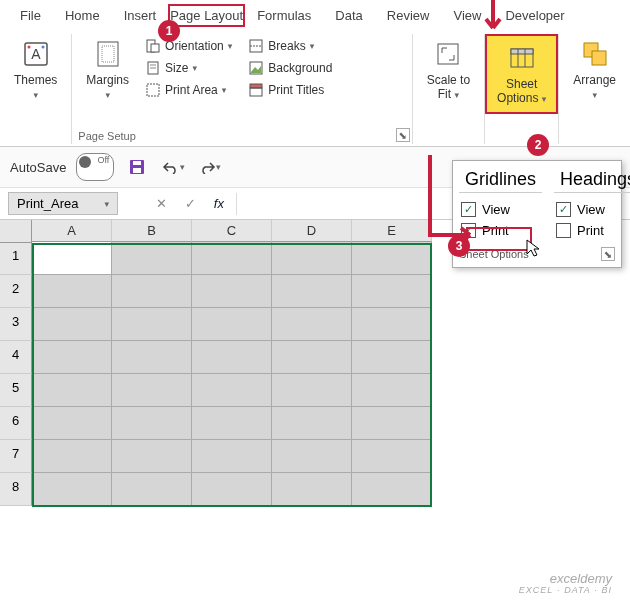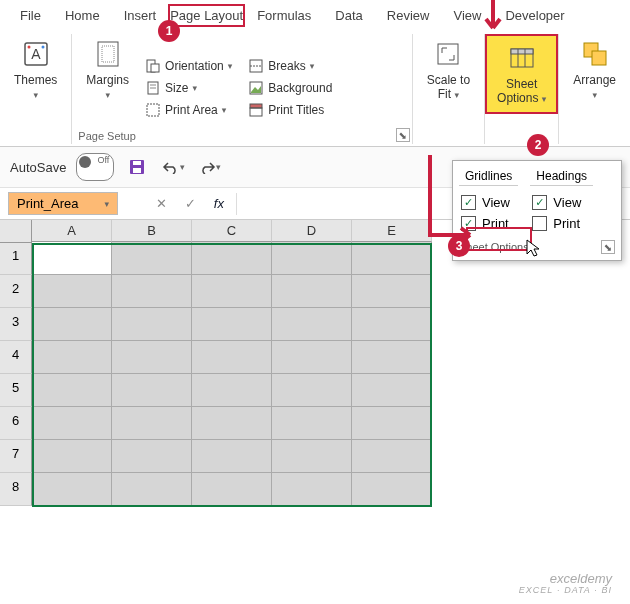--- a/index.html
+++ b/index.html
@@ -12,48 +12,48 @@
 .ribbon-content { display: flex; border-bottom: 1px solid #ccc; padding: 5px 0 2px 0; min-height: 118px; background: #fff; }
 .group { display: flex; flex-direction: column; border-right: 1px solid #ddd; padding: 0 6px; position: relative; }
 .group-body { display: flex; flex: 1; }
 .group-label { font-size: 11px; color: #666; padding: 3px 0 2px; position: relative; }
 .group-launcher { position: absolute; right: 2px; bottom: 2px; font-size: 10px; color: #666; width: 14px; height: 14px; border: 1px solid #aaa; display: flex; align-items: center; justify-content: center; }
 
 .big-btn { display: flex; flex-direction: column; align-items: center; justify-content: flex-start; padding: 4px 8px; font-size: 12px; color: #333; cursor: pointer; min-width: 50px; }
 .big-btn .icon-box { width: 32px; height: 32px; display: flex; align-items: center; justify-content: center; margin-bottom: 4px; }
 .big-btn .label-stack { text-align: center; line-height: 1.15; }
 
-.small-btns { display: flex; flex-direction: column; gap: 2px; padding: 2px 4px; margin-top: 20px; }
+.small-btns { display: flex; flex-direction: column; gap: 2px; padding: 2px 4px; }
 .small-btn { display: flex; align-items: center; gap: 4px; font-size: 12px; color: #333; padding: 2px 4px; cursor: pointer; white-space: nowrap; }
 .small-icon { width: 16px; height: 16px; display: inline-flex; align-items: center; justify-content: center; }
 
 .sheet-options-highlight { border: 2px solid #c91f3f; background: #fde047; padding: 2px; }
 
 .autosave-row { display: flex; align-items: center; gap: 10px; padding: 6px 10px; font-size: 13px; color: #333; border-bottom: 1px solid #e2e2e2; background: #fafafa; }
 .toggle { width: 38px; height: 28px; border: 1px solid #888; border-radius: 10px; position: relative; background: #fff; }
 .toggle-knob { width: 12px; height: 12px; background: #666; border-radius: 50%; position: absolute; left: 2px; top: 2px; }
 .qat-btn { width: 26px; height: 26px; display: inline-flex; align-items: center; justify-content: center; cursor: pointer; }
 
 .formula-row { display: flex; align-items: center; padding: 4px 8px; gap: 6px; border-bottom: 1px solid #ccc; font-size: 13px; }
-.namebox { border: 1px solid #bbb; padding: 3px 8px; width: 110px; display: flex; justify-content: space-between; align-items: center; background: #fdba74; }
+.namebox { border: 1px solid #bbb; padding: 3px 8px; width: 110px; display: flex; justify-content: space-between; align-items: center; background: #e5e5e5; }
 .fb-btn { padding: 2px 6px; color: #888; cursor: pointer; }
 
 .sheet-area { position: relative; }
 .col-headers { display: flex; margin-left: 32px; }
 .col-header { width: 80px; text-align: center; font-size: 13px; color: #333; border-right: 1px solid #ccc; border-bottom: 1px solid #999; background: #e6e6e6; padding: 3px 0; }
 .corner { width: 32px; height: 23px; border-right: 1px solid #999; border-bottom: 1px solid #999; background: #e6e6e6; position: absolute; left: 0; top: 0; }
 .grid-row { display: flex; }
 .row-header { width: 32px; text-align: center; font-size: 13px; border-right: 1px solid #999; border-bottom: 1px solid #ccc; background: #e6e6e6; padding: 6px 0; }
 .cell { width: 80px; border-right: 1px solid #aaa; border-bottom: 1px solid #aaa; background: #d6d6d6; min-height: 33px; }
 .cell.active { background: #fff; }
 .selection-border { position: absolute; border: 2px solid #107c41; pointer-events: none; }
 
 .popup { position: absolute; background: #fff; border: 1px solid #aaa; box-shadow: 2px 2px 6px rgba(0,0,0,0.25); padding: 6px; font-size: 13px; }
 .popup-cols { display: flex; gap: 12px; }
-.popup-col-title { font-size: 12px; text-align: left; padding: 2px 6px; border-bottom: 1px solid #ccc; margin-bottom: 6px; }
+.popup-col-title { font-size: 18px; text-align: left; padding: 2px 6px; border-bottom: 1px solid #ccc; margin-bottom: 6px; }
 .check-row { display: flex; align-items: center; gap: 6px; padding: 3px 2px; }
 .checkbox { width: 15px; height: 15px; border: 1px solid #555; display: inline-flex; align-items: center; justify-content: center; font-size: 11px; color: #107c41; background: #fff; }
 .checkbox.checked::after { content: "✓"; }
 .popup-footer { display: flex; justify-content: space-between; align-items: center; font-size: 11px; color: #555; padding-top: 6px; }
 
 .red-step { position: absolute; width: 22px; height: 22px; background: #c91f3f; color: #fff; border-radius: 50%; display: flex; align-items: center; justify-content: center; font-size: 12px; font-weight: bold; z-index: 100; }
 .red-arrow { position: absolute; z-index: 99; pointer-events: none; }
 .red-box-popup { position: absolute; border: 2px solid #c91f3f; z-index: 101; pointer-events: none; }
 
 .watermark { position: absolute; right: 18px; bottom: 8px; font-size: 13px; color: #aaa; font-style: italic; text-align: right; line-height: 1.1; }

